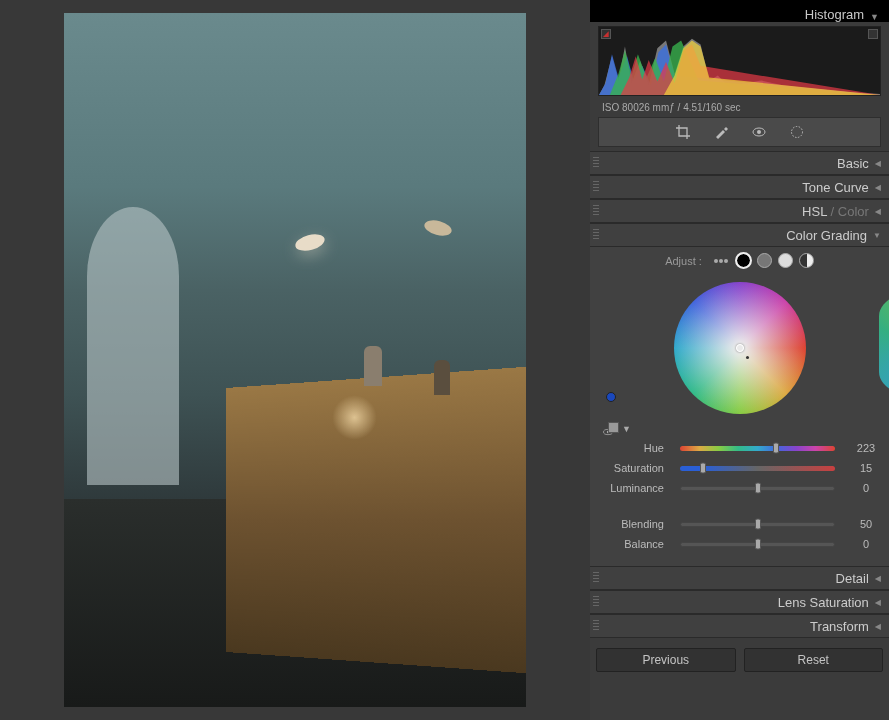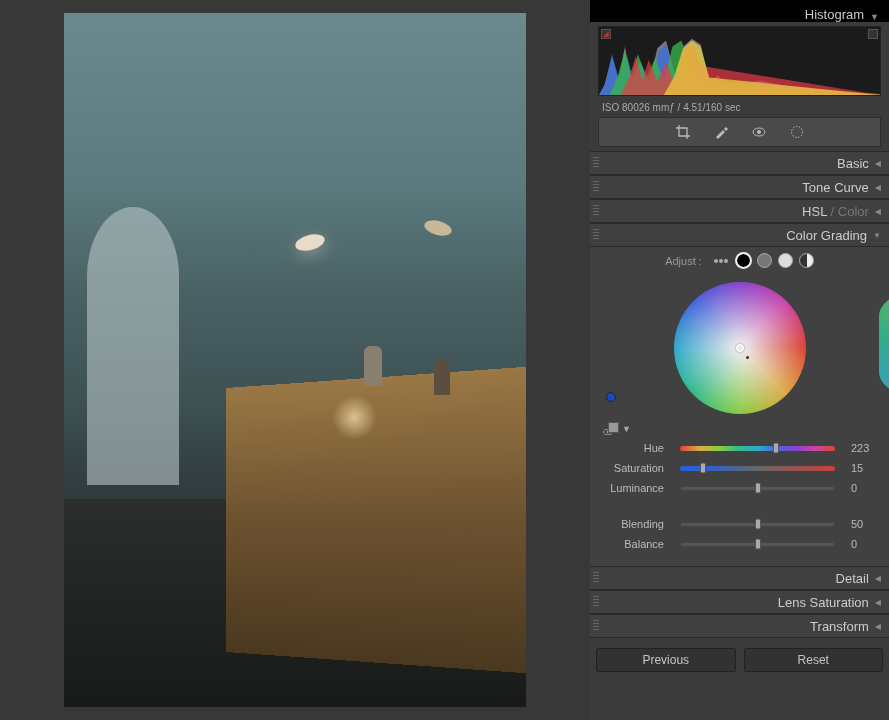--- a/index.html
+++ b/index.html
@@ -68,21 +68,21 @@
 .eye-row { display:flex; justify-content:flex-end; gap:8px; margin:2px 4px 0; }
 .swatch { width:11px; height:11px; background:#999; border:1px solid #555; }
 .swatch-left { position:absolute; left:10px; }
 .eye-icon { width:12px; height:12px; color:#aaa; cursor:pointer; }
 .tri-down { color:#aaa; font-size:9px; cursor:pointer; }
 
 .slider-row { display:flex; align-items:center; height:20px; gap:16px; font-size:11px; color:#bbb; }
 .slider-row .lbl { width:66px; text-align:right; }
 .slider-row .track { flex:1; height:5px; border-radius:3px; position:relative; }
 .slider-row .thumb { position:absolute; top:50%; transform:translate(-50%,-50%); width:6px; height:11px; background:#aaa; border:1px solid #555; border-radius:2px; }
-.slider-row .val { width:30px; text-align:left; font-size:11px; }
+.slider-row .val { width:30px; text-align:center; font-size:11px; }
 .track-hue { background:linear-gradient(90deg,#d43,#da4,#8c4,#3b8,#3ac,#46d,#84c,#c4a,#d43); }
 .track-sat { background:linear-gradient(90deg,#2a5fd6 0%, #2a5fd6 15%, #666 50%, #c84040 100%); }
 .track-gray { background:#555; border:1px solid #444; }
 .cg-gap { height:16px; }
 
 .bottom-buttons { margin: 10px 6px; display:flex; gap:8px; }
 .bottom-buttons button { flex:1; height:24px; background:#323232; border:1px solid #222; color:#c4c4c4; font-size:12px; cursor:pointer; border-radius:2px; }
 
 .eye-row-wrap { position:relative; height:14px; margin-bottom:2px; display:flex; }
 </style>

